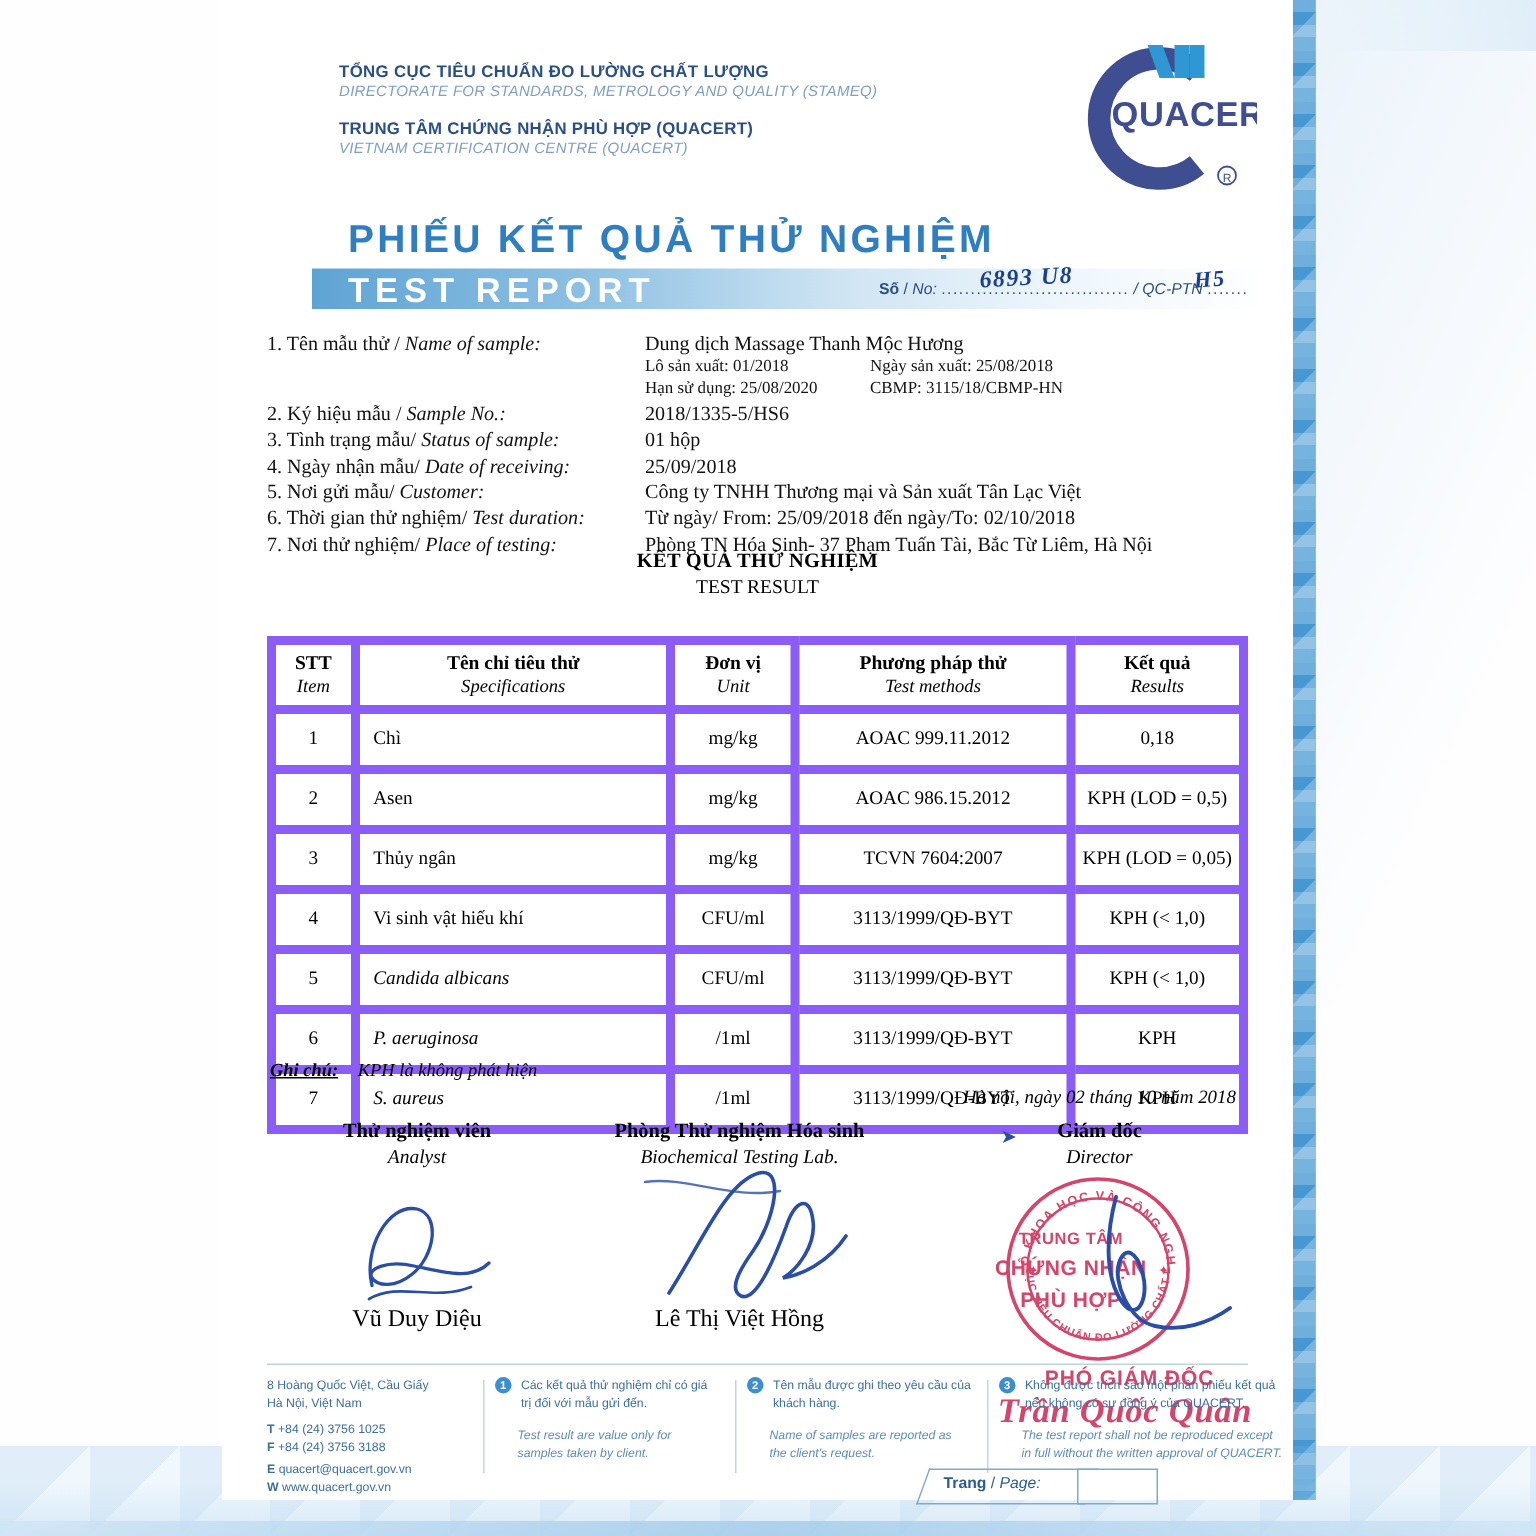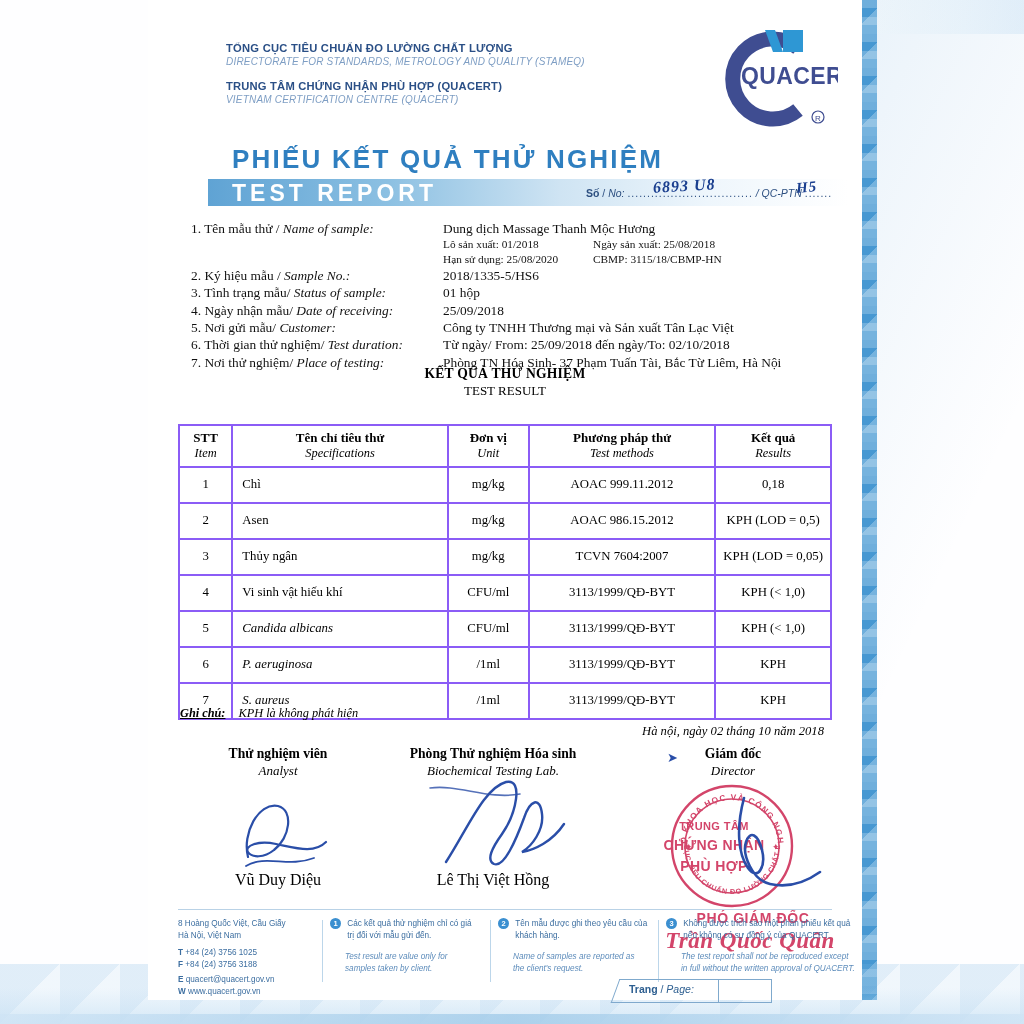--- a/index.html
+++ b/index.html
@@ -97,40 +97,40 @@
     font-family:"Liberation Serif",serif;font-style:italic;font-weight:bold;
     color:#1b3f8f;font-size:16px;letter-spacing:1px;
     position:absolute;
   }
   .hand1{left:445px;top:-2px;transform:rotate(-3deg);}
   .hand2{left:588px;top:0px;transform:rotate(-5deg);font-size:15px;}
   .dots{letter-spacing:1px;color:#2c4f80;}
 
   
   .form{position:absolute;left:30px;top:220px;width:680px;
-        font-size:13.4px;color:#111;margin-left:13px;}
+        font-size:13.4px;color:#111;}
   .frow{display:flex;align-items:flex-start;line-height:1.30;}
   .flabel{width:252px;flex:0 0 252px;white-space:nowrap;}
   .flabel i{font-style:italic;}
   .fval{flex:1;white-space:nowrap;}
   .sub{font-size:11.3px;}
   .subrow{display:flex;line-height:1.30;}
   .subrow .a{width:150px;flex:0 0 150px;}
 
   
   .res-h{position:absolute;left:0;top:366px;width:714px;text-align:center;}
   .res-h .v{font-weight:bold;font-size:13.6px;letter-spacing:.2px;}
   .res-h .e{font-size:13px;margin-top:1px;}
 
   
   table.rt{
     position:absolute;left:30px;top:424px;width:654px;
     border-collapse:collapse;font-size:12.8px;
   }
-  table.rt td,table.rt th{border:2px solid #8b5cf6;padding:0;}
+  table.rt td,table.rt th{border:6px solid #8b5cf6;padding:0;}
   table.rt th{font-weight:normal;}
   .th-in{padding:4px 2px 5px;text-align:center;line-height:1.18;}
   .th-in b{font-weight:bold;font-size:13px;}
   .th-in i{font-size:12.4px;}
   .c-stt{width:52px;text-align:center;}
   .c-spec{width:218px;}
   .c-unit{width:80px;text-align:center;}
   .c-meth{width:188px;text-align:center;}
   .c-res{width:116px;text-align:center;}
   .rcell{padding:9px 0 10px;}

